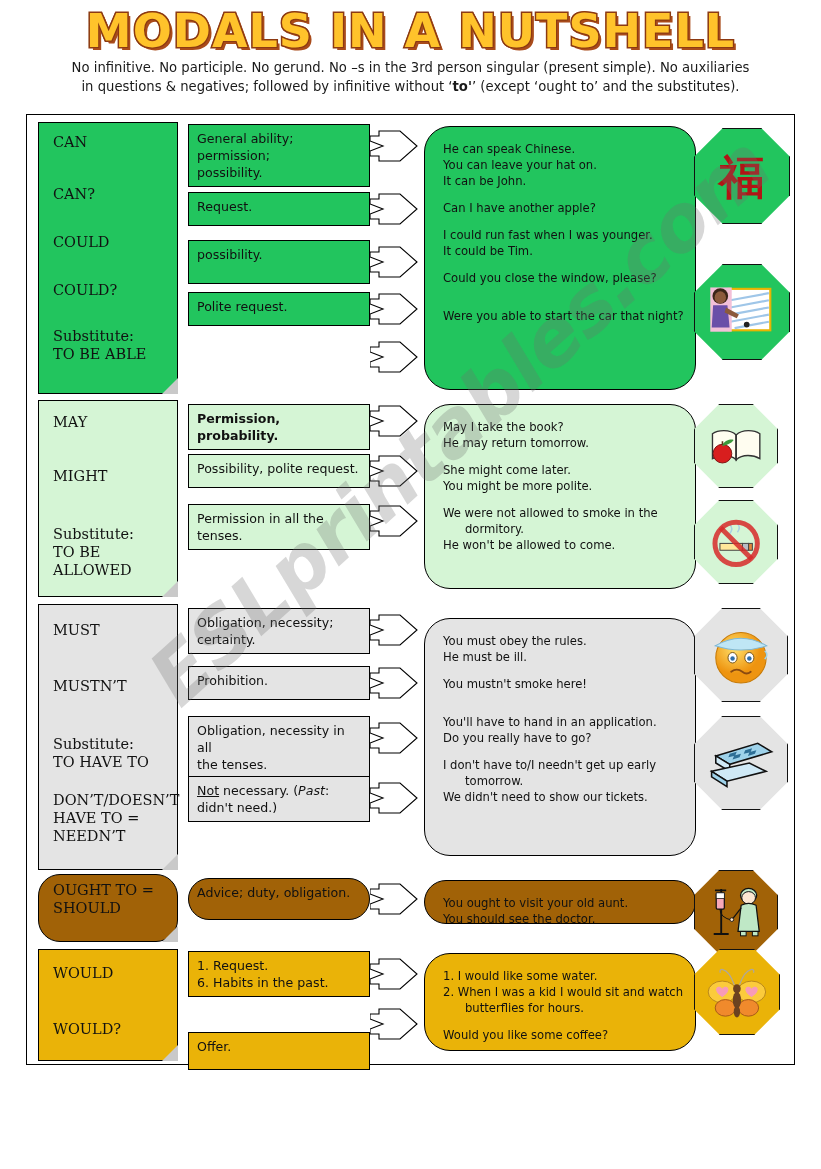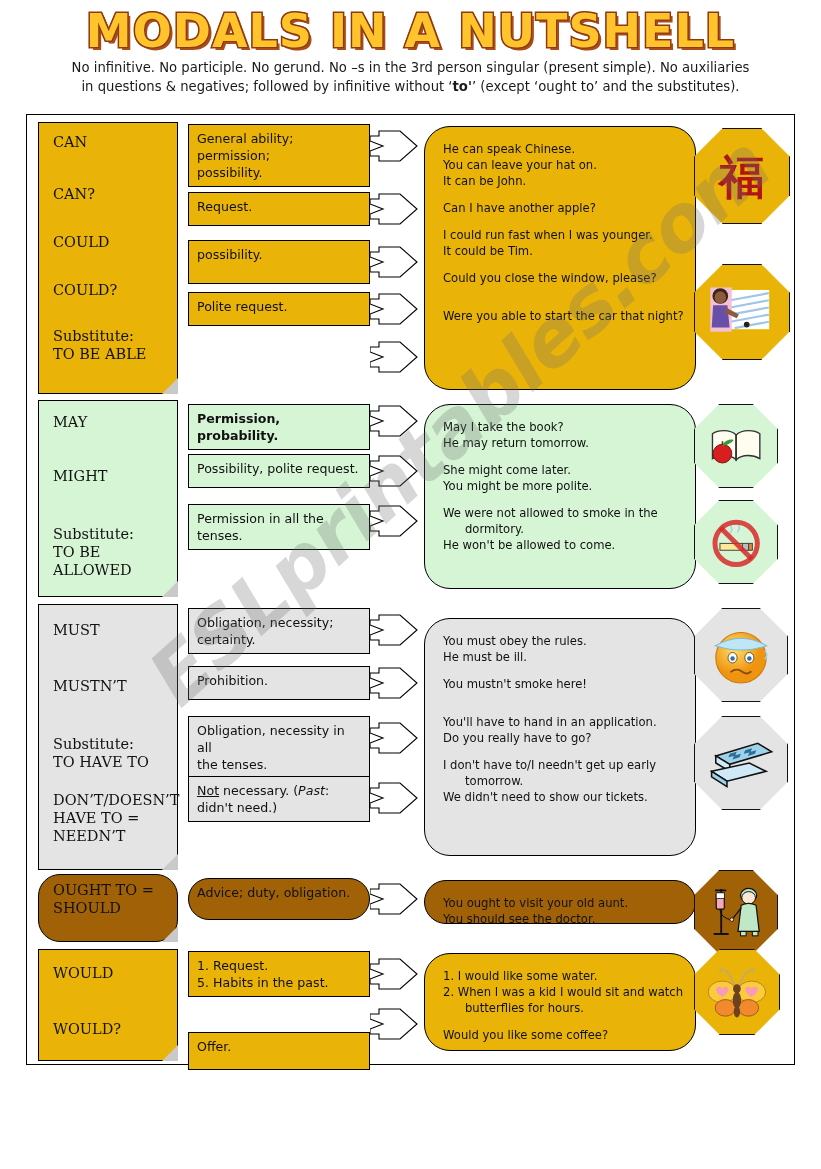--- a/index.html
+++ b/index.html
@@ -162,21 +162,21 @@
     box-sizing: border-box;
     clip-path: polygon(30% 0%, 70% 0%, 100% 30%, 100% 70%, 70% 100%, 30% 100%, 0% 70%, 0% 30%);
     display: flex;
     align-items: center;
     justify-content: center;
     overflow: hidden;
   }
   .badge-art { position: relative; width: 76%; height: 76%; }
 
   
-  .c-yellow  { background: #eab308; }
+  .c-yellow  { background: #22c55e; }
   .c-green   { background: #D5F5D5; }
   .c-gray    { background: #E4E4E4; }
   .c-pink    { background: #a16207; border-radius: 22px; }
   .c-blue    { background: #eab308; }
 </style>
 </head>
 <body>
 
 <div id="page">
 
@@ -475,21 +475,21 @@
           <div class="modal-item" style="position: absolute; top: 14px; left: 14px;">
             <span class="sub-label">WOULD</span>
           </div>
           <div class="modal-item" style="position: absolute; top: 70px; left: 14px;">
             <span class="sub-label">WOULD?</span>
           </div>
           <div class="fold"></div>
         </div>
         <div class="usage-box c-blue" style="top: 2px; left: 162px; min-height: 46px; position: absolute;">
           <div>1. Request.</div>
-          <div>5. Habits in the past.</div>
+          <div>6. Habits in the past.</div>
         </div>
         <div class="arrow" style="left: 344px; top: 8px;"><svg viewBox="0 0 48 34" width="48" height="34">
     <path d="M0,7 L9,7 L9,2 L30,2 L47,17 L30,32 L9,32 L9,27 L0,27 L0,22 L13,17 L0,12 Z" fill="#ffffff" stroke="#000" stroke-width="1.1" stroke-linejoin="miter"></path>
   </svg></div>
         <div class="usage-box c-blue" style="top: 56px; left: 162px; min-height: 38px; position: absolute; margin-top: 27px;">
           <div>Offer.</div>
         </div>
         <div class="arrow" style="left: 344px; top: 58px;"><svg viewBox="0 0 48 34" width="48" height="34">
     <path d="M0,7 L9,7 L9,2 L30,2 L47,17 L30,32 L9,32 L9,27 L0,27 L0,22 L13,17 L0,12 Z" fill="#ffffff" stroke="#000" stroke-width="1.1" stroke-linejoin="miter"></path>
   </svg></div>

